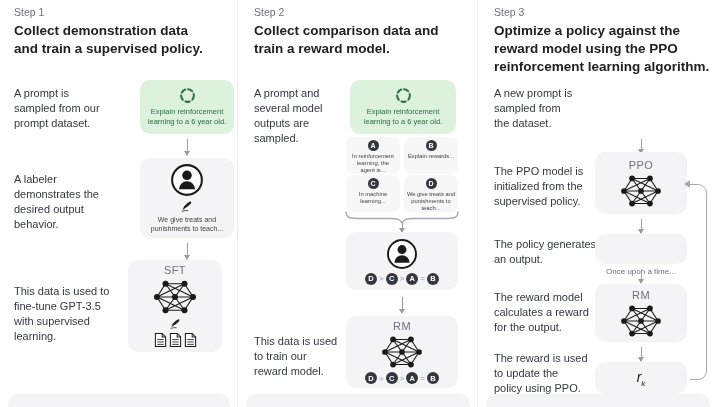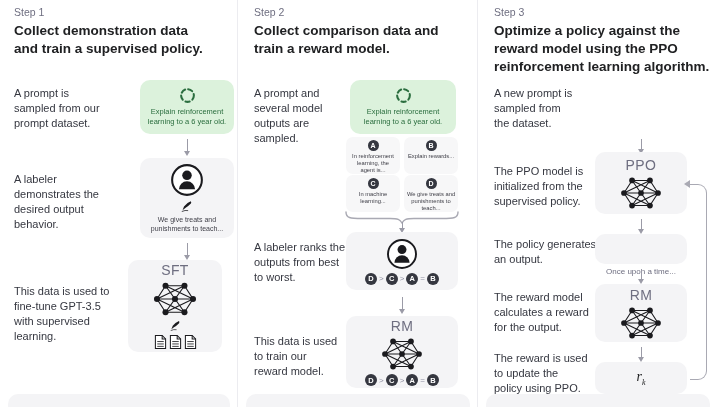--- a/index.html
+++ b/index.html
@@ -7,36 +7,36 @@
          font-family:"Liberation Sans",sans-serif;color:#202123;}
   .sep{position:absolute;top:0;bottom:0;width:1px;background:#ececf0;}
   .step-label{position:absolute;font-size:10.5px;color:#6e6e80;white-space:pre-line;}
   .heading{position:absolute;font-size:13.5px;font-weight:bold;line-height:1.32;color:#202123;white-space:pre-line;}
   .caption{position:absolute;font-size:11px;line-height:1.35;color:#353740;white-space:pre-line;}
   .gbox{position:absolute;background:#dcf2dc;border-radius:10px;color:#2b6e3f;
         display:flex;flex-direction:column;align-items:center;justify-content:center;gap:3px;text-align:center;}
   .gbox-text{font-size:7.5px;line-height:1.3;white-space:pre-line;}
   .box{position:absolute;background:#f4f4f6;border-radius:10px;display:flex;flex-direction:column;
        align-items:center;justify-content:center;gap:3px;text-align:center;}
-  .box-label{font-size:14px;color:#6e6e80;letter-spacing:.4px;}
+  .box-label{font-size:11px;color:#6e6e80;letter-spacing:.4px;}
   .small{font-size:7px;line-height:1.3;color:#404049;white-space:pre-line;}
   .tinybox{position:absolute;background:#f7f7f8;border-radius:7px;display:flex;flex-direction:column;
            align-items:center;justify-content:flex-start;padding-top:3px;gap:2px;text-align:center;}
   .tiny-text{font-size:5.8px;line-height:1.2;color:#404049;white-space:pre-line;}
   .lc{width:11px;height:11px;border-radius:50%;background:#353740;color:#fff;font-size:7px;font-weight:bold;
       display:flex;align-items:center;justify-content:center;}
   .rank{display:flex;align-items:center;gap:2px;}
   .rc{width:12px;height:12px;border-radius:50%;background:#353740;color:#fff;font-size:7.5px;font-weight:bold;
       display:flex;align-items:center;justify-content:center;}
   .rs{font-size:8px;color:#8e8ea0;}
   .arrow{position:absolute;width:1px;background:#9b9ba7;}
   .arrow::after{content:"";position:absolute;bottom:-5px;left:-3px;border-left:3.5px solid transparent;
                 border-right:3.5px solid transparent;border-top:5px solid #9b9ba7;}
   .once{font-size:8px;color:#6e6e80;margin-top:44px;}
-  .rk{font-family:Liberation Serif, serif;font-style:italic;font-size:14px;color:#202123;}
+  .rk{font-family:Liberation Sans, sans-serif;font-style:italic;font-size:14px;color:#202123;}
   .rk sub{font-size:8px;}
   .loop{position:absolute;left:690px;top:184px;width:16px;height:194px;border:1.5px solid #a9a9b3;
         border-left:none;border-radius:0 9px 9px 0;}
   .loop-head{position:absolute;left:684px;top:180px;width:0;height:0;border-top:4px solid transparent;
              border-bottom:4px solid transparent;border-right:6px solid #a9a9b3;}
   .cut-card{position:absolute;top:394px;height:13px;background:#f4f4f6;border-radius:10px 10px 0 0;}
   .icon{display:block;}
 </style>
 </head>
 <body>
@@ -184,23 +184,20 @@
     <div class="tiny-text">We give treats and
 punishments to
 teach...</div>
   </div>
 
   <svg style="position:absolute;left:344px;top:211px" width="116" height="13">
     <path d="M2 1 C2 7 6 7.5 18 7.5 L46 7.5 C54 7.5 56 8.5 58 12 C60 8.5 62 7.5 70 7.5 L98 7.5 C110 7.5 114 7 114 1" fill="none" stroke="#a9a9b3" stroke-width="1.4" stroke-linecap="round"></path>
   </svg>
   <div class="arrow" style="left:402px;top:222px;height:6px"></div>
 
-  <div class="caption" style="left:254px;top:240px;width:102px">A labeler ranks the
-outputs from best
-to worst.</div>
   <div class="box" style="left:346px;top:232px;width:112px;height:58px">
     <svg class="icon" width="32" height="32">
         <use href="#sym-person"></use>
       </svg>
     <div class="rank">
       <span class="rc">D</span>
       <span class="rs">&gt;</span>
       <span class="rc">C</span>
       <span class="rs">&gt;</span>
       <span class="rc">A</span>

